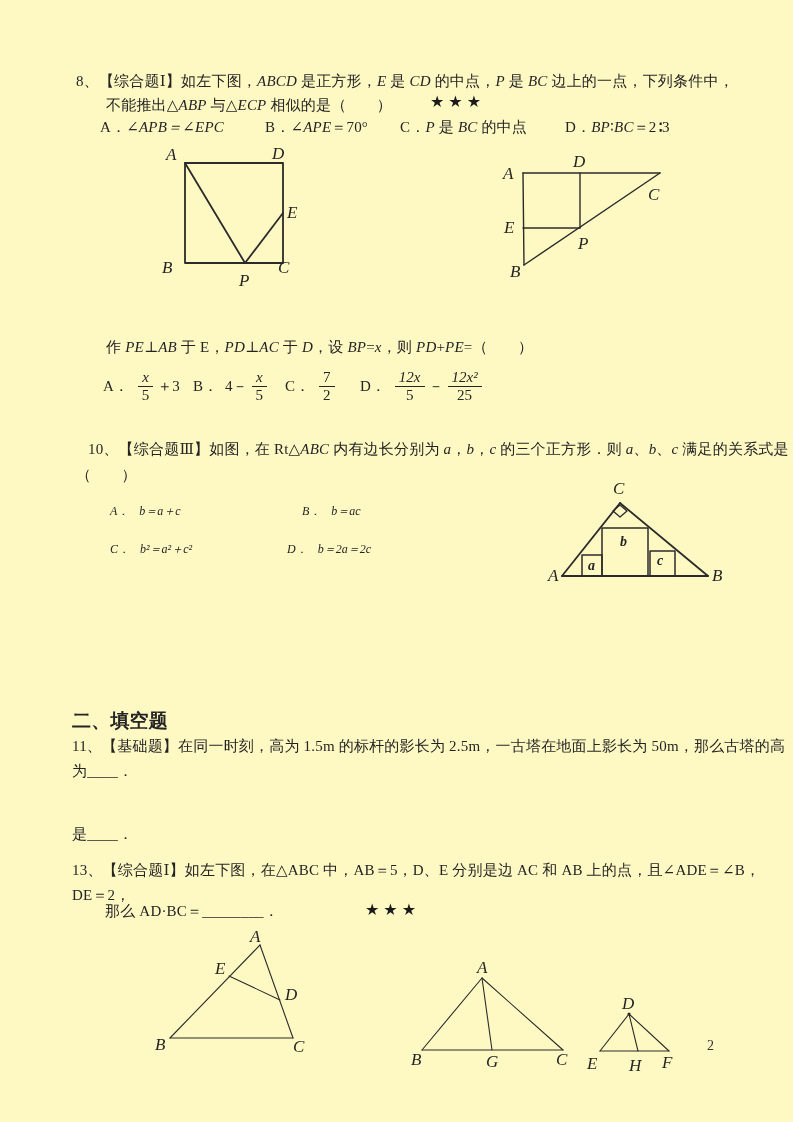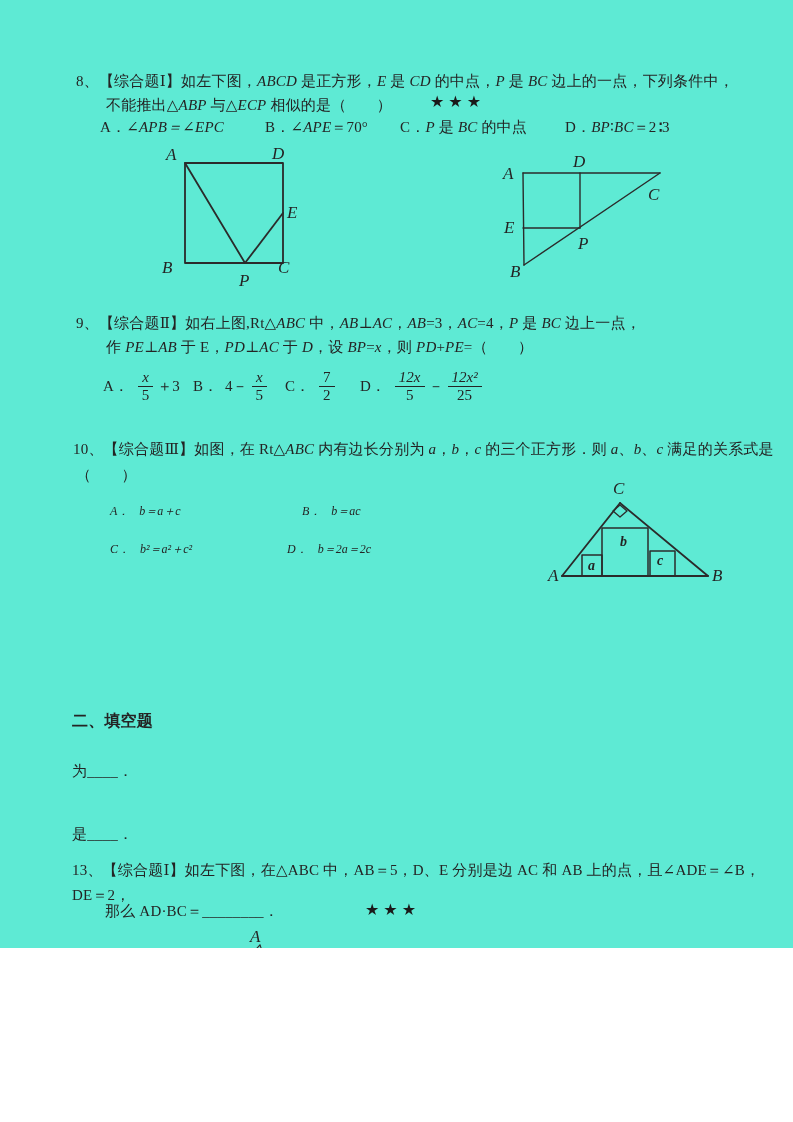--- a/index.html
+++ b/index.html
@@ -1,32 +1,32 @@
 <!DOCTYPE html>
 <html><head>
 <meta charset="utf-8">
 <style>
   html,body{margin:0;padding:0;}
   .page{
     position:relative;
-    width:793px;height:948px;
-    background:#5eead4;
+    width:793px;height:1122px;
+    background:#fef9c3;
     color:#242424;
     font-family:"Liberation Serif","DejaVu Serif",serif;
     overflow:hidden;
   }
   .line{
     position:absolute;
     font-size:15px;
     line-height:19px;
     white-space:nowrap;
     letter-spacing:0.2px;
   }
   .math{font-style:italic;font-family:"Liberation Serif","DejaVu Serif",serif;}
-  .bold{font-weight:bold;font-size:16px;}
+  .bold{font-weight:bold;font-size:19px;}
   .stars{
     position:absolute;
     font-size:16px;
     letter-spacing:4px;
     color:#1a1a1a;
     font-family:"DejaVu Sans",sans-serif;
   }
   .q9opt{
     position:absolute;top:362px;height:48px;
     display:flex;align-items:center;
@@ -95,21 +95,20 @@
     <line x1="90" y1="25" x2="90" y2="80" stroke-width="1.4"></line>
     <line x1="33" y1="80" x2="90" y2="80" stroke-width="1.4"></line>
     <text class="figlbl" x="13" y="31">A</text>
     <text class="figlbl" x="83" y="19">D</text>
     <text class="figlbl" x="158" y="52">C</text>
     <text class="figlbl" x="14" y="85">E</text>
     <text class="figlbl" x="88" y="101">P</text>
     <text class="figlbl" x="20" y="129">B</text>
   </svg>
 
-  <div class="line" style="left:76px;top:314px"><span>9、【综合题Ⅱ】如右上图,Rt△</span><span class="math">ABC</span><span> 中，</span><span class="math">AB⊥AC</span><span>，</span><span class="math">AB</span><span>=3，</span><span class="math">AC</span><span>=4，</span><span class="math">P</span><span> 是 </span><span class="math">BC</span><span> 边上一点，</span></div>
   <div class="line" style="left:106px;top:338px"><span>作 </span><span class="math">PE⊥AB</span><span> 于 E，</span><span class="math">PD⊥AC</span><span> 于 </span><span class="math">D</span><span>，设 </span><span class="math">BP</span><span>=</span><span class="math">x</span><span>，则 </span><span class="math">PD</span><span>+</span><span class="math">PE</span><span>=（　　）</span></div>
   <div class="q9opt" style="left:103px">
     <span class="optlabel">A．</span>
     <span class="mathline">
         <span class="frac">
           <span class="num math">x</span>
           <span class="den">5</span>
         </span>
         <span>＋3</span>
       </span>
@@ -141,21 +140,21 @@
           <span class="den">5</span>
         </span>
         <span>－</span>
         <span class="frac">
           <span class="num math">12x²</span>
           <span class="den">25</span>
         </span>
       </span>
   </div>
 
-  <div class="line" style="left:73px;top:440px"><span>10、【综合题Ⅲ】如图，在 Rt△</span><span class="math">ABC</span><span> 内有边长分别为 </span><span class="math">a</span><span>，</span><span class="math">b</span><span>，</span><span class="math">c</span><span> 的三个正方形．则 </span><span class="math">a</span><span>、</span><span class="math">b</span><span>、</span><span class="math">c</span><span> 满足的关系式是</span></div>
+  <div class="line" style="left:88px;top:440px"><span>10、【综合题Ⅲ】如图，在 Rt△</span><span class="math">ABC</span><span> 内有边长分别为 </span><span class="math">a</span><span>，</span><span class="math">b</span><span>，</span><span class="math">c</span><span> 的三个正方形．则 </span><span class="math">a</span><span>、</span><span class="math">b</span><span>、</span><span class="math">c</span><span> 满足的关系式是</span></div>
   <div class="line" style="left:76px;top:466px">（　　）</div>
   <div class="q10opt" style="left:110px;top:503px">
     <span class="optlabel">A．</span><span class="math">b＝a＋c</span>
   </div>
   <div class="q10opt" style="left:302px;top:503px">
     <span class="optlabel">B．</span><span class="math">b＝ac</span>
   </div>
   <div class="q10opt" style="left:110px;top:541px">
     <span class="optlabel">C．</span><span class="math">b²＝a²＋c²</span>
   </div>
@@ -174,20 +173,21 @@
     <text class="figlbl" x="68" y="24">C</text>
     <text class="figlbl" x="3" y="111">A</text>
     <text class="figlbl" x="167" y="111">B</text>
     <text class="figlbl-sm" x="43" y="100">a</text>
     <text class="figlbl-sm" x="75" y="76">b</text>
     <text class="figlbl-sm" x="112" y="95">c</text>
   </svg>
 
   <div class="line bold" style="left:72px;top:711px">二、填空题</div>
 
+  <div class="line" style="left:72px;top:737px">11、【基础题】在同一时刻，高为 1.5m 的标杆的影长为 2.5m，一古塔在地面上影长为 50m，那么古塔的高</div>
   <div class="line" style="left:72px;top:762px">为____．</div>
 
   <div class="line" style="left:72px;top:825px">是____．</div>
 
   <div class="line" style="left:72px;top:861px">13、【综合题Ⅰ】如左下图，在△ABC 中，AB＝5，D、E 分别是边 AC 和 AB 上的点，且∠ADE＝∠B，</div>
   <div class="line" style="left:72px;top:886px">DE＝2，</div>
   <div class="line" style="left:105px;top:902px">那么 AD·BC＝________．</div>
   <div class="stars" style="left:365px;top:900px">★★★</div>
 
   <svg class="fig" style="left:145px;top:928px" width="180" height="128">

